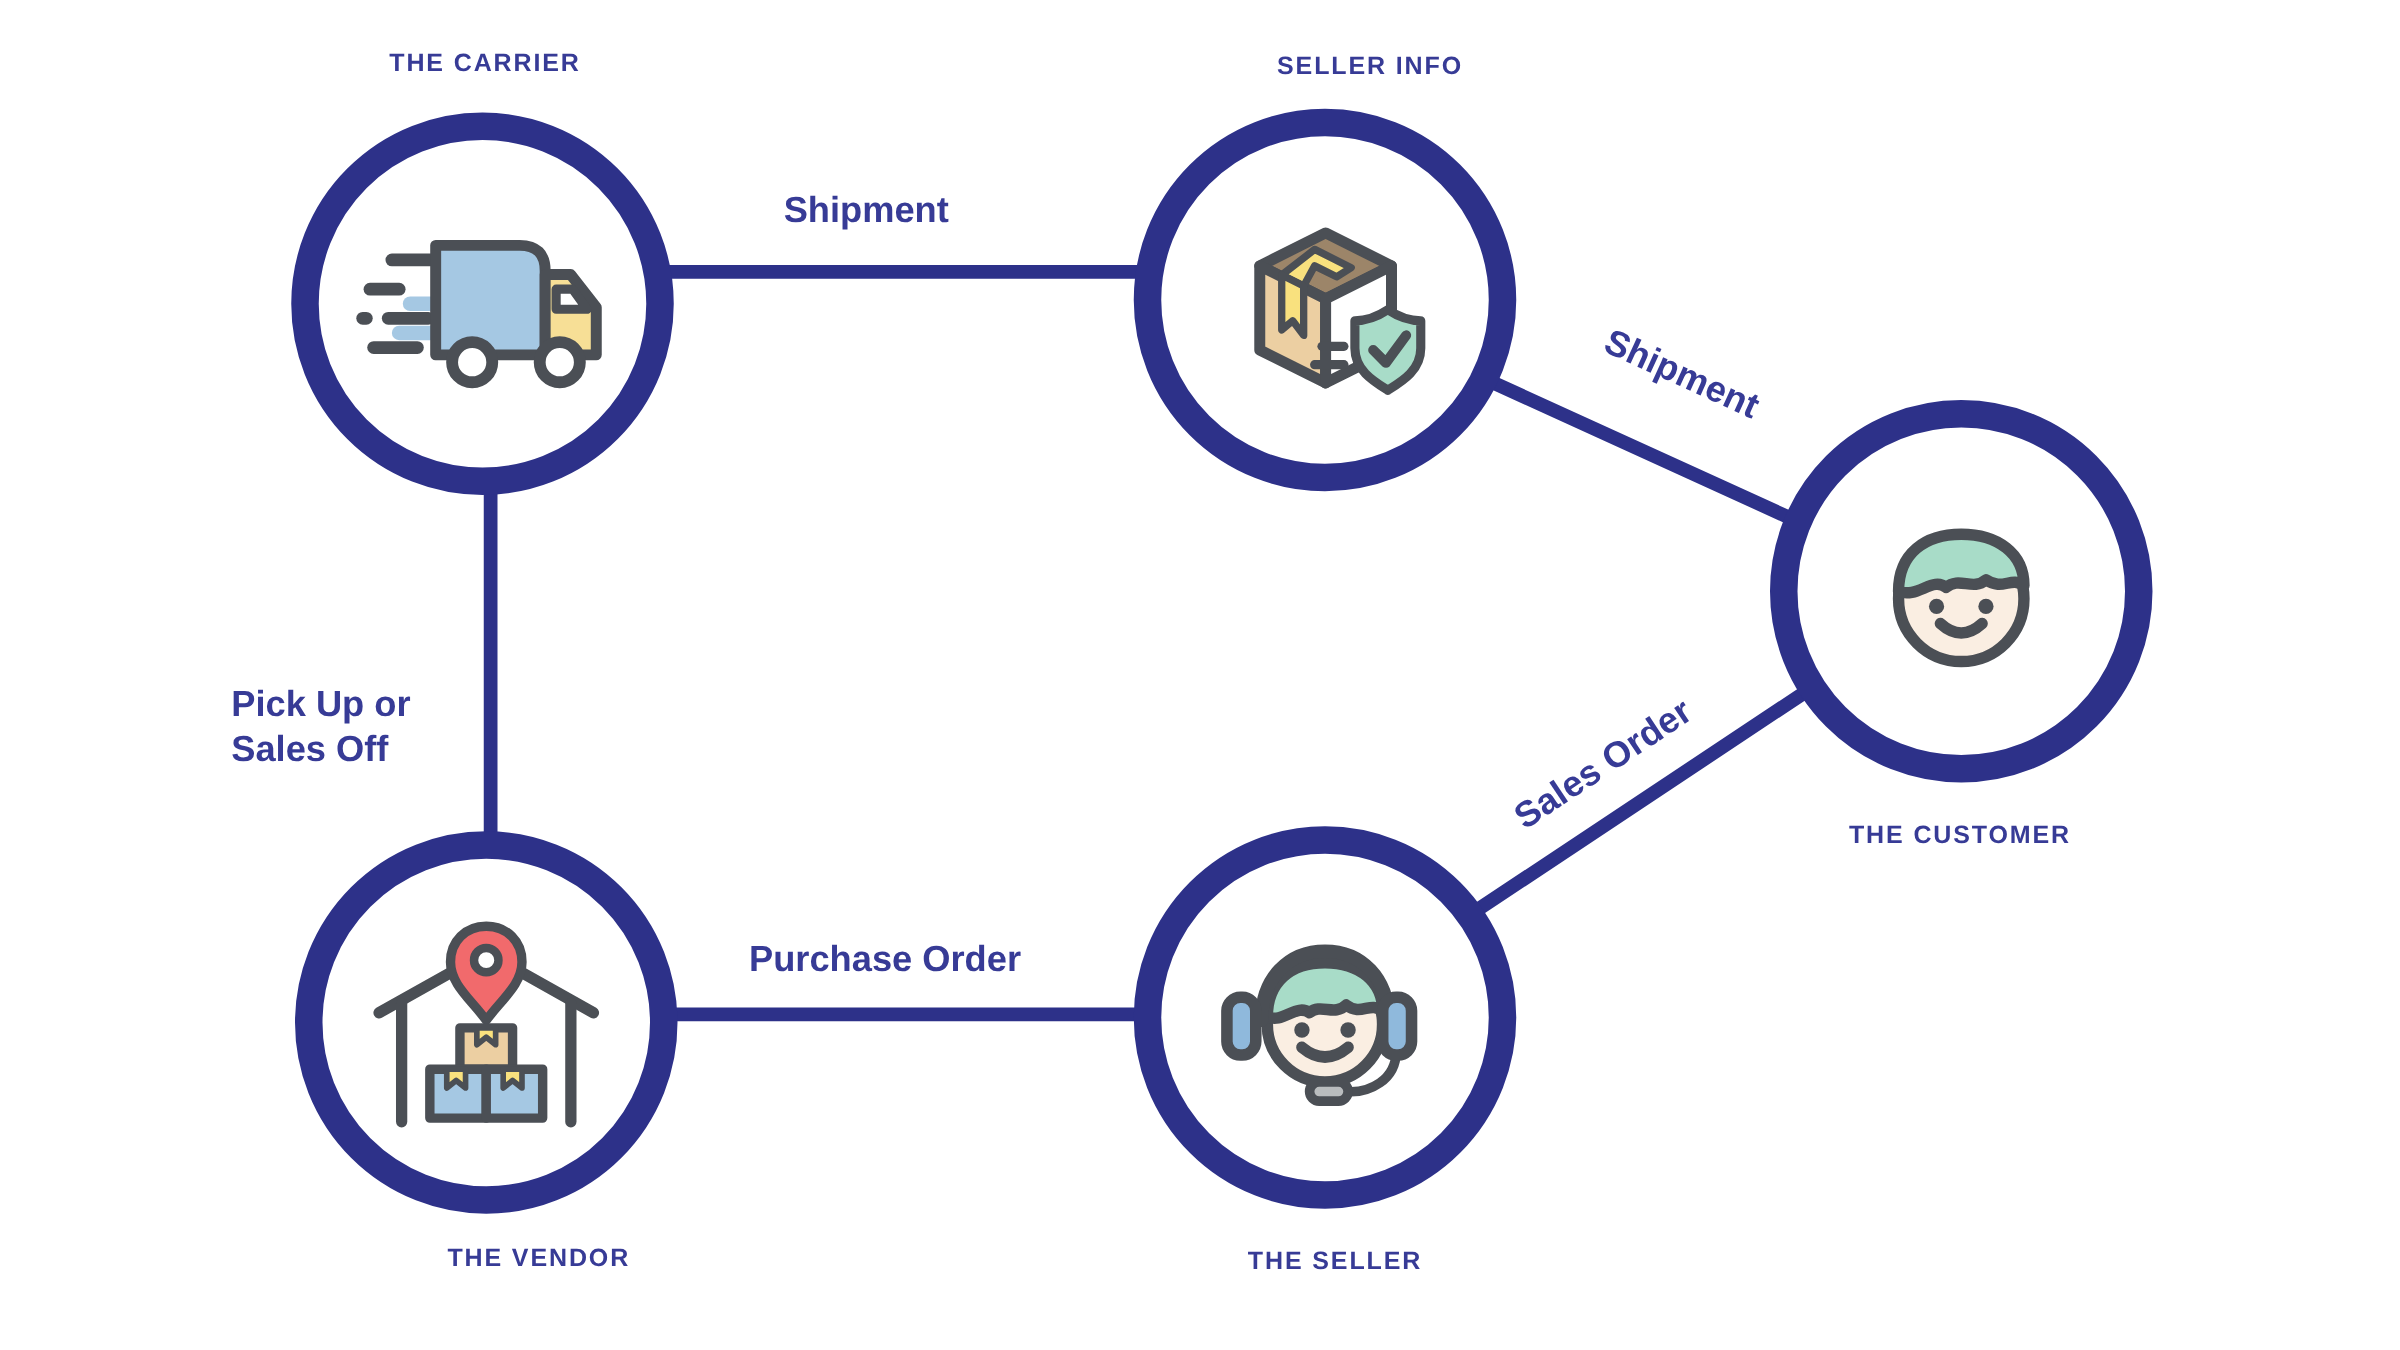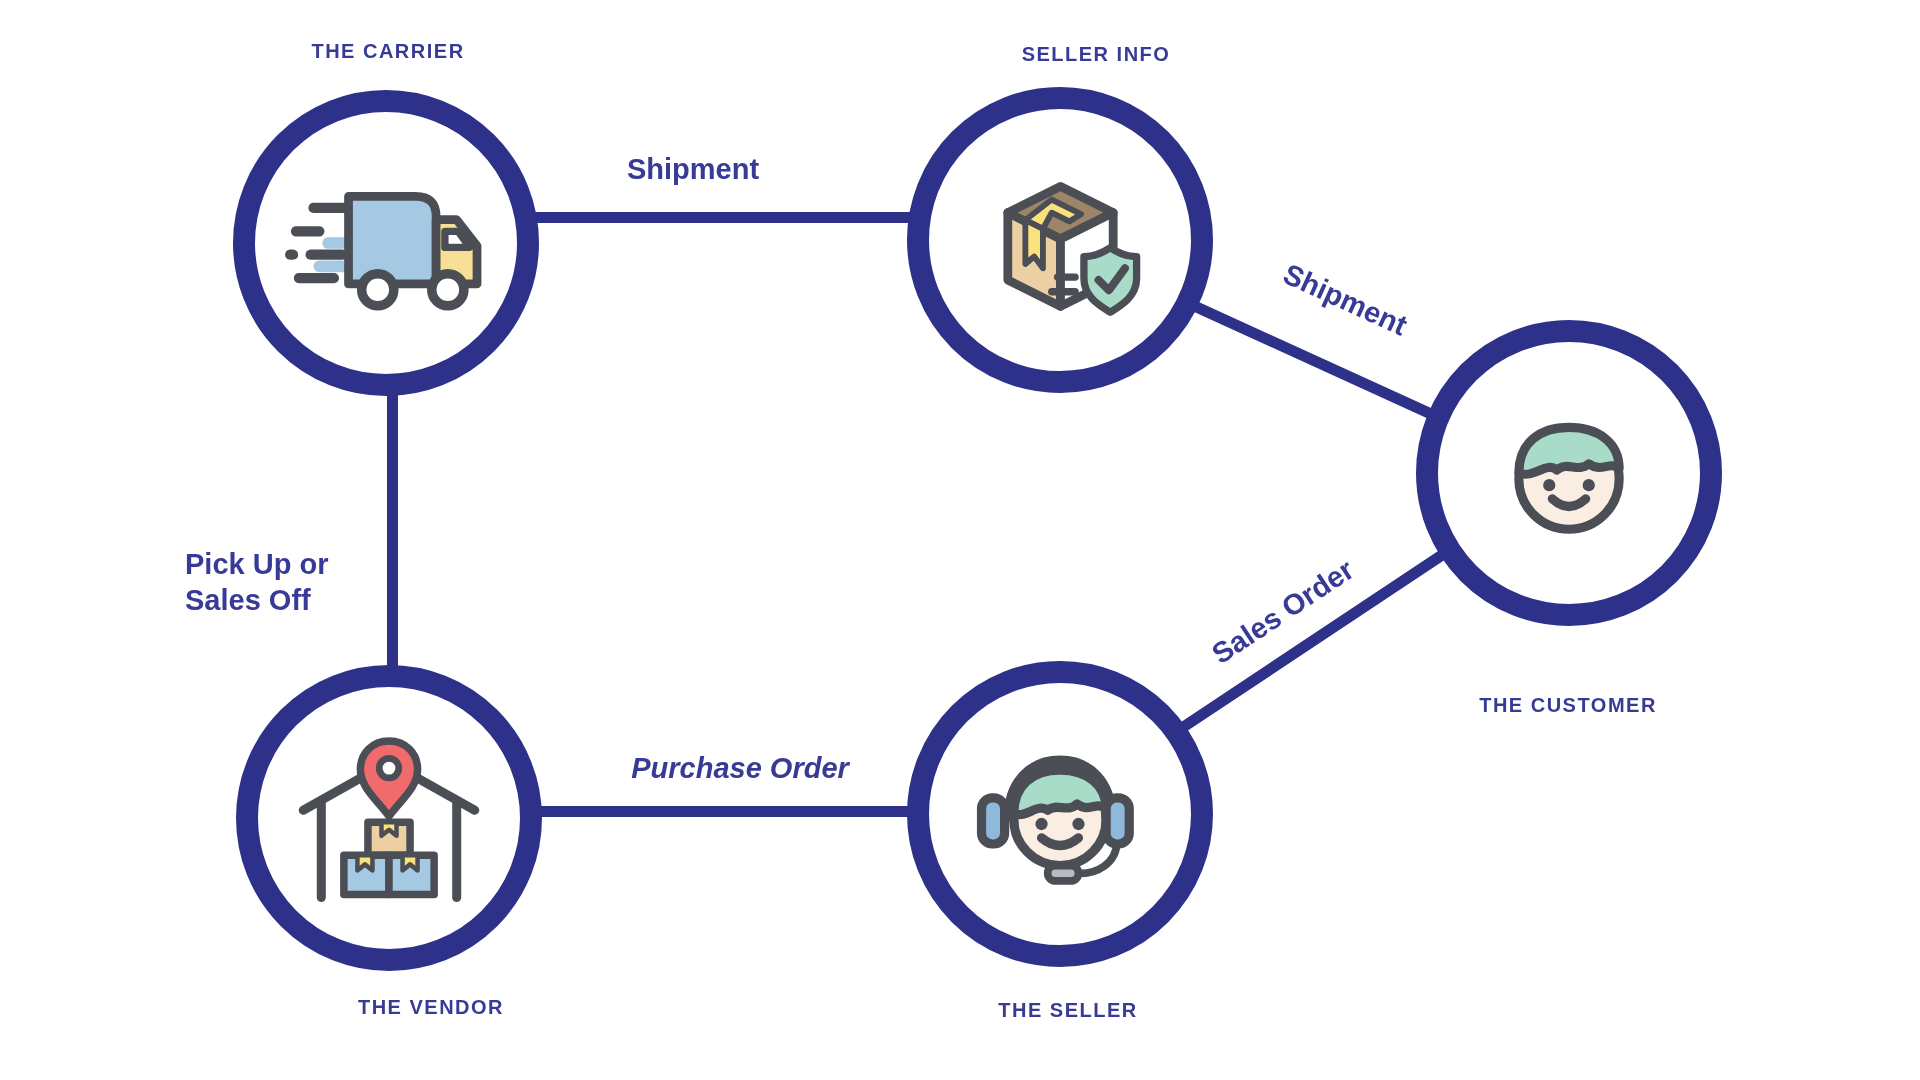--- a/index.html
+++ b/index.html
@@ -95,30 +95,30 @@
 
   <div class="edge-line" style="left:510px;top:212px;width:410px;"></div>
   <div class="edge-line rot" style="left:1180px;top:294px;width:282px;transform:rotate(24.5deg);"></div>
   <div class="edge-line rot" style="left:1172px;top:729px;width:335px;transform:rotate(-33.6deg);"></div>
   <div class="edge-line" style="left:530px;top:806px;width:390px;"></div>
   <div class="edge-line vertical" style="left:387px;top:380px;height:300px;"></div>
 
   <div class="edge-label centered" style="left:693px;top:169px;">Shipment</div>
   <div class="edge-label rot-down" style="left:1345px;top:300px;">Shipment</div>
   <div class="edge-label rot-up" style="left:1283px;top:612px;">Sales Order</div>
-  <div class="edge-label centered" style="left:740px;top:768px;font-style:italic;">Purchase Order</div>
+  <div class="edge-label centered" style="left:708px;top:768px;">Purchase Order</div>
   <div class="edge-label two-line" style="left:185px;top:506px;">
     <span>Pick Up or</span><br>
     <span>Sales Off</span>
   </div>
 
 
   <div class="node-label" style="left:388px;top:51px;">THE CARRIER</div>
   <div class="node-label" style="left:1060px;top:54px;margin-left:36px;">SELLER INFO</div>
-  <div class="node-label" style="left:1568px;top:669px;margin-top:36px;">THE CUSTOMER</div>
+  <div class="node-label" style="left:1568px;top:669px;">THE CUSTOMER</div>
   <div class="node-label" style="left:392px;top:1007px;margin-left:39px;">THE VENDOR</div>
   <div class="node-label" style="left:1068px;top:1010px;">THE SELLER</div>
 
   <div class="node-circle" style="left:233px;top:90px;">
     <svg width="205" height="146" viewBox="0 0 140 100">
       <g stroke="var(--outline)" stroke-linecap="round" stroke-linejoin="round" fill="none">
         <path d="M20,26 H50" stroke-width="7"></path>
         <path d="M8,42 H24" stroke-width="7"></path>
         <path d="M4,58 H6" stroke-width="7"></path>
         <path d="M18,58 H40" stroke-width="7"></path>

